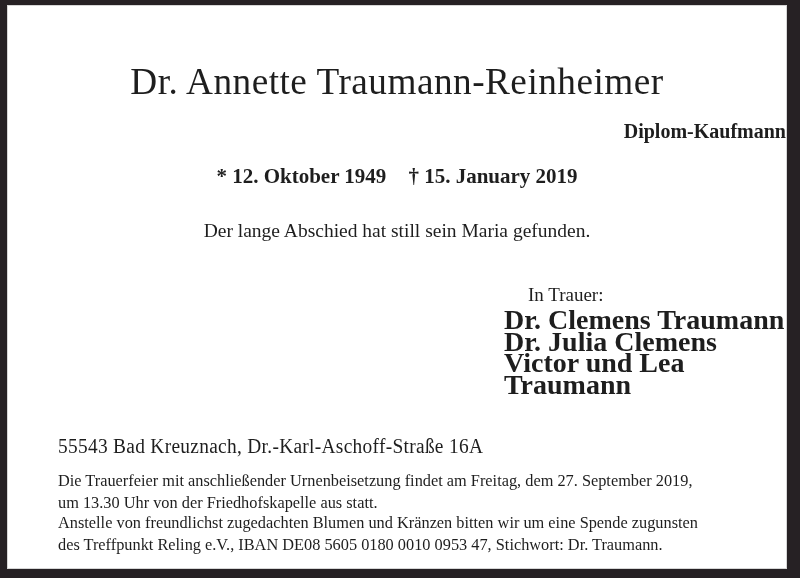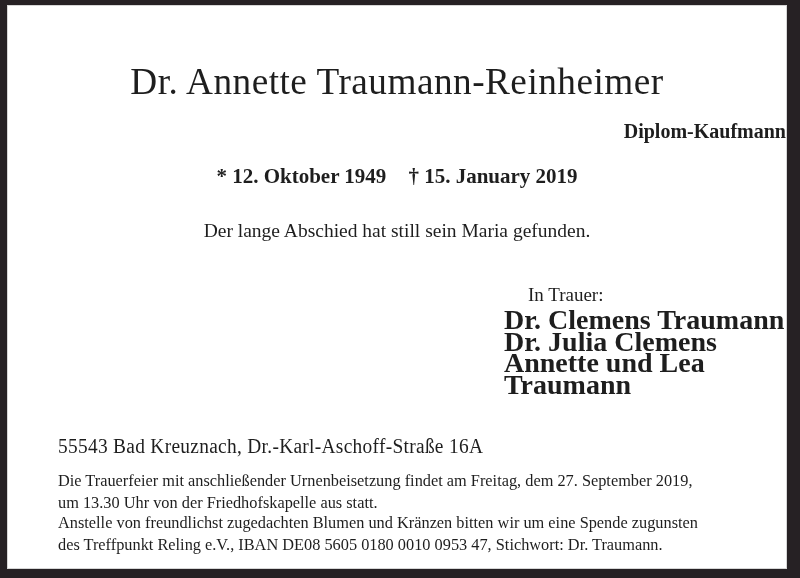--- a/index.html
+++ b/index.html
@@ -120,21 +120,21 @@
       <span>† 15. January 2019</span>
     </div>
 
     <div class="epitaph">Der lange Abschied hat still sein Maria gefunden.</div>
 
     <div class="mourning-label">In Trauer:</div>
 
     <div class="mourning-names">
         <div>Dr. Clemens Traumann</div>
         <div>Dr. Julia Clemens</div>
-        <div>Annette und Lea Traumann</div>
+        <div>Victor und Lea Traumann</div>
       </div>
 
     <div class="address">55543 Bad Kreuznach, Dr.-Karl-Aschoff-Straße 16A</div>
 
     <p class="para funeral">Die Trauerfeier mit anschließender Urnenbeisetzung findet am Freitag, dem 27. September 2019,
 um 13.30 Uhr von der Friedhofskapelle aus statt.</p>
 
     <p class="para donation">Anstelle von freundlichst zugedachten Blumen und Kränzen bitten wir um eine Spende zugunsten
 des Treffpunkt Reling e.V., IBAN DE08 5605 0180 0010 0953 47, Stichwort: Dr. Traumann.</p>
 

